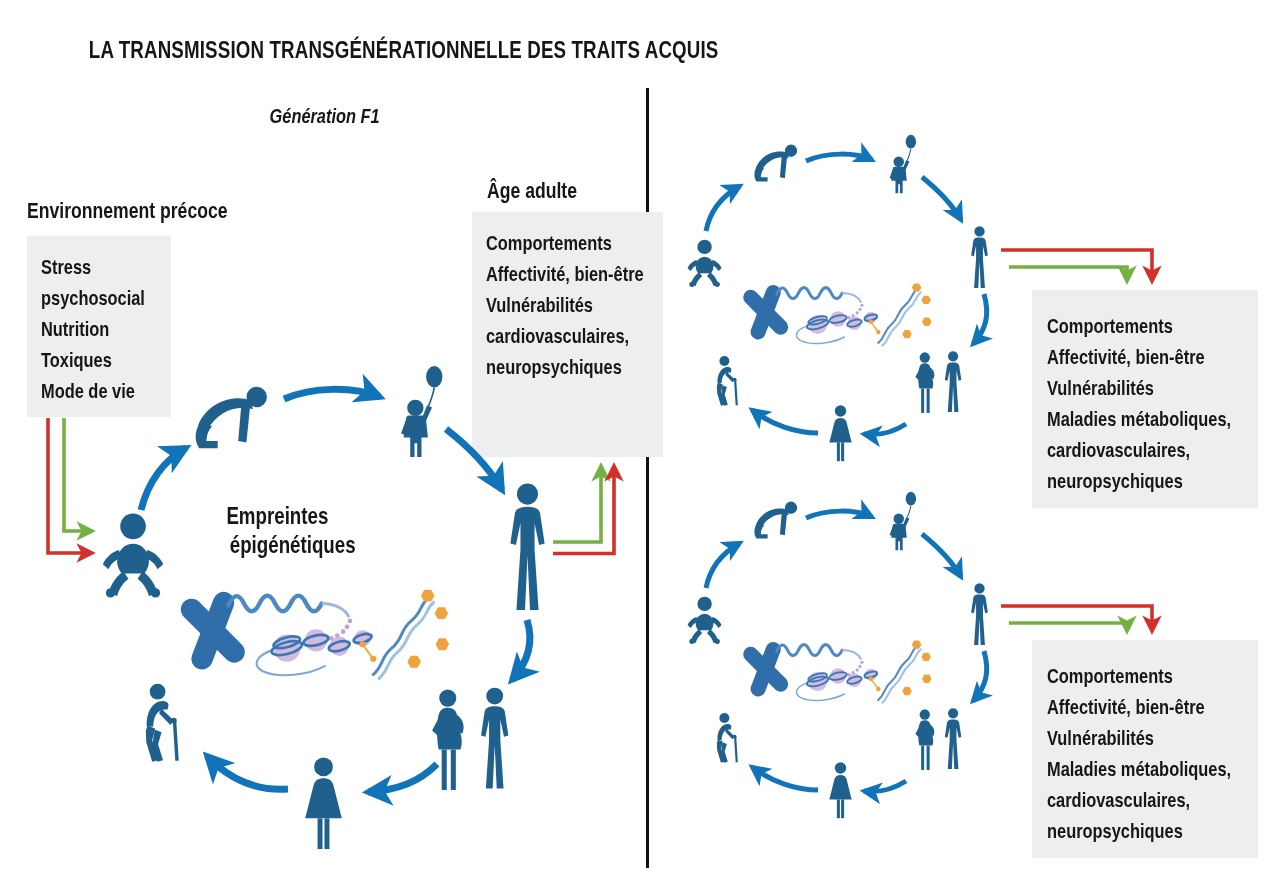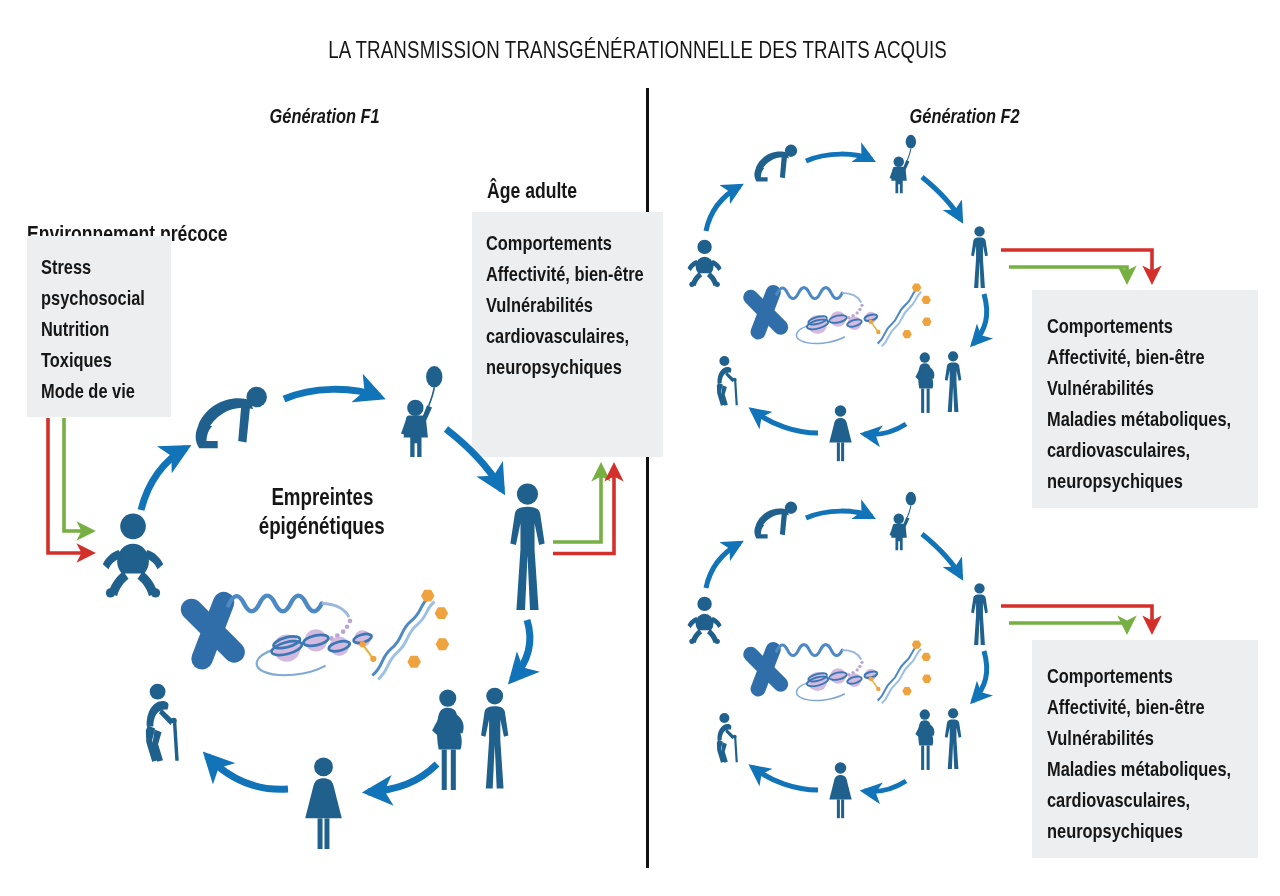--- a/index.html
+++ b/index.html
@@ -14,26 +14,26 @@
     --strand-light:#9cc1e4;
     --nuc:#ccafd9;
     --orange:#efa33f;
   }
   html,body{margin:0;padding:0;background:#fff;}
   .canvas{position:relative;width:1280px;height:896px;background:#fff;overflow:hidden;
           font-family:"Liberation Sans",sans-serif;color:var(--ink);}
   .abs{position:absolute;}
   .sx{display:inline-block;transform:scaleX(.80);transform-origin:0 50%;white-space:nowrap;}
   .sxc{display:inline-block;transform:scaleX(.78);transform-origin:50% 50%;white-space:nowrap;}
-  .title{left:0;right:4px;top:36px;text-align:center;font-size:24px;font-weight:400;letter-spacing:.2px;}
+  .title{left:0;right:4px;top:36px;text-align:left;font-size:24px;font-weight:700;letter-spacing:.2px;}
   .genlabel{top:104px;width:320px;text-align:center;font-size:21px;font-weight:700;font-style:italic;}
   .heading{font-size:22px;font-weight:700;}
   .graybox{background:var(--boxbg);}
   .boxline{font-size:20.5px;line-height:31px;font-weight:700;}
-  .centerlabel{text-align:center;font-size:24px;font-weight:700;line-height:29px;}
+  .centerlabel{font-size:24px;font-weight:700;line-height:29px;margin-top:19px;}
   .divider{left:646px;top:88px;width:2.5px;height:780px;background:#111;}
   svg.fig{position:absolute;overflow:visible;}
   svg.fig use{fill:var(--fig);}
   .overlay{position:absolute;left:0;top:0;pointer-events:none;}
 </style>
 </head>
 <body>
 
 <div class="canvas">
 
@@ -156,23 +156,22 @@
             </g>
         </g>
       </symbol>
     </defs>
   </svg>
 
   <div class="abs divider"></div>
 
   <div class="abs title"><span class="sxc">LA TRANSMISSION TRANSGÉNÉRATIONNELLE DES TRAITS ACQUIS</span></div>
   <div class="abs genlabel" style="left:165px;"><span class="sxc">Génération F1</span></div>
-  <div class="abs genlabel" style="left:805px;"><span class="sxc">Génération F2</span></div>
-
-  <div class="abs heading" style="left:27px;top:198px;margin-top:23px;"><span class="sx">Environnement précoce</span></div>
+
+  <div class="abs heading" style="left:27px;top:198px;"><span class="sx">Environnement précoce</span></div>
   <div class="abs graybox" style="left:27px;top:236px;width:144px;height:181px;padding:15px 0 4px 14px;box-sizing:border-box;">
     <div class="boxline"><span class="sx">Stress</span></div>
     <div class="boxline"><span class="sx">psychosocial</span></div>
     <div class="boxline"><span class="sx">Nutrition</span></div>
     <div class="boxline"><span class="sx">Toxiques</span></div>
     <div class="boxline"><span class="sx">Mode de vie</span></div>
   </div>
 
   <div class="abs heading" style="left:487px;top:178px;text-decoration:underline;"><span class="sx">Âge adulte</span></div>
   <div class="abs graybox" style="left:472px;top:212px;width:191px;height:245px;padding:15px 0 0 14px;box-sizing:border-box;">

